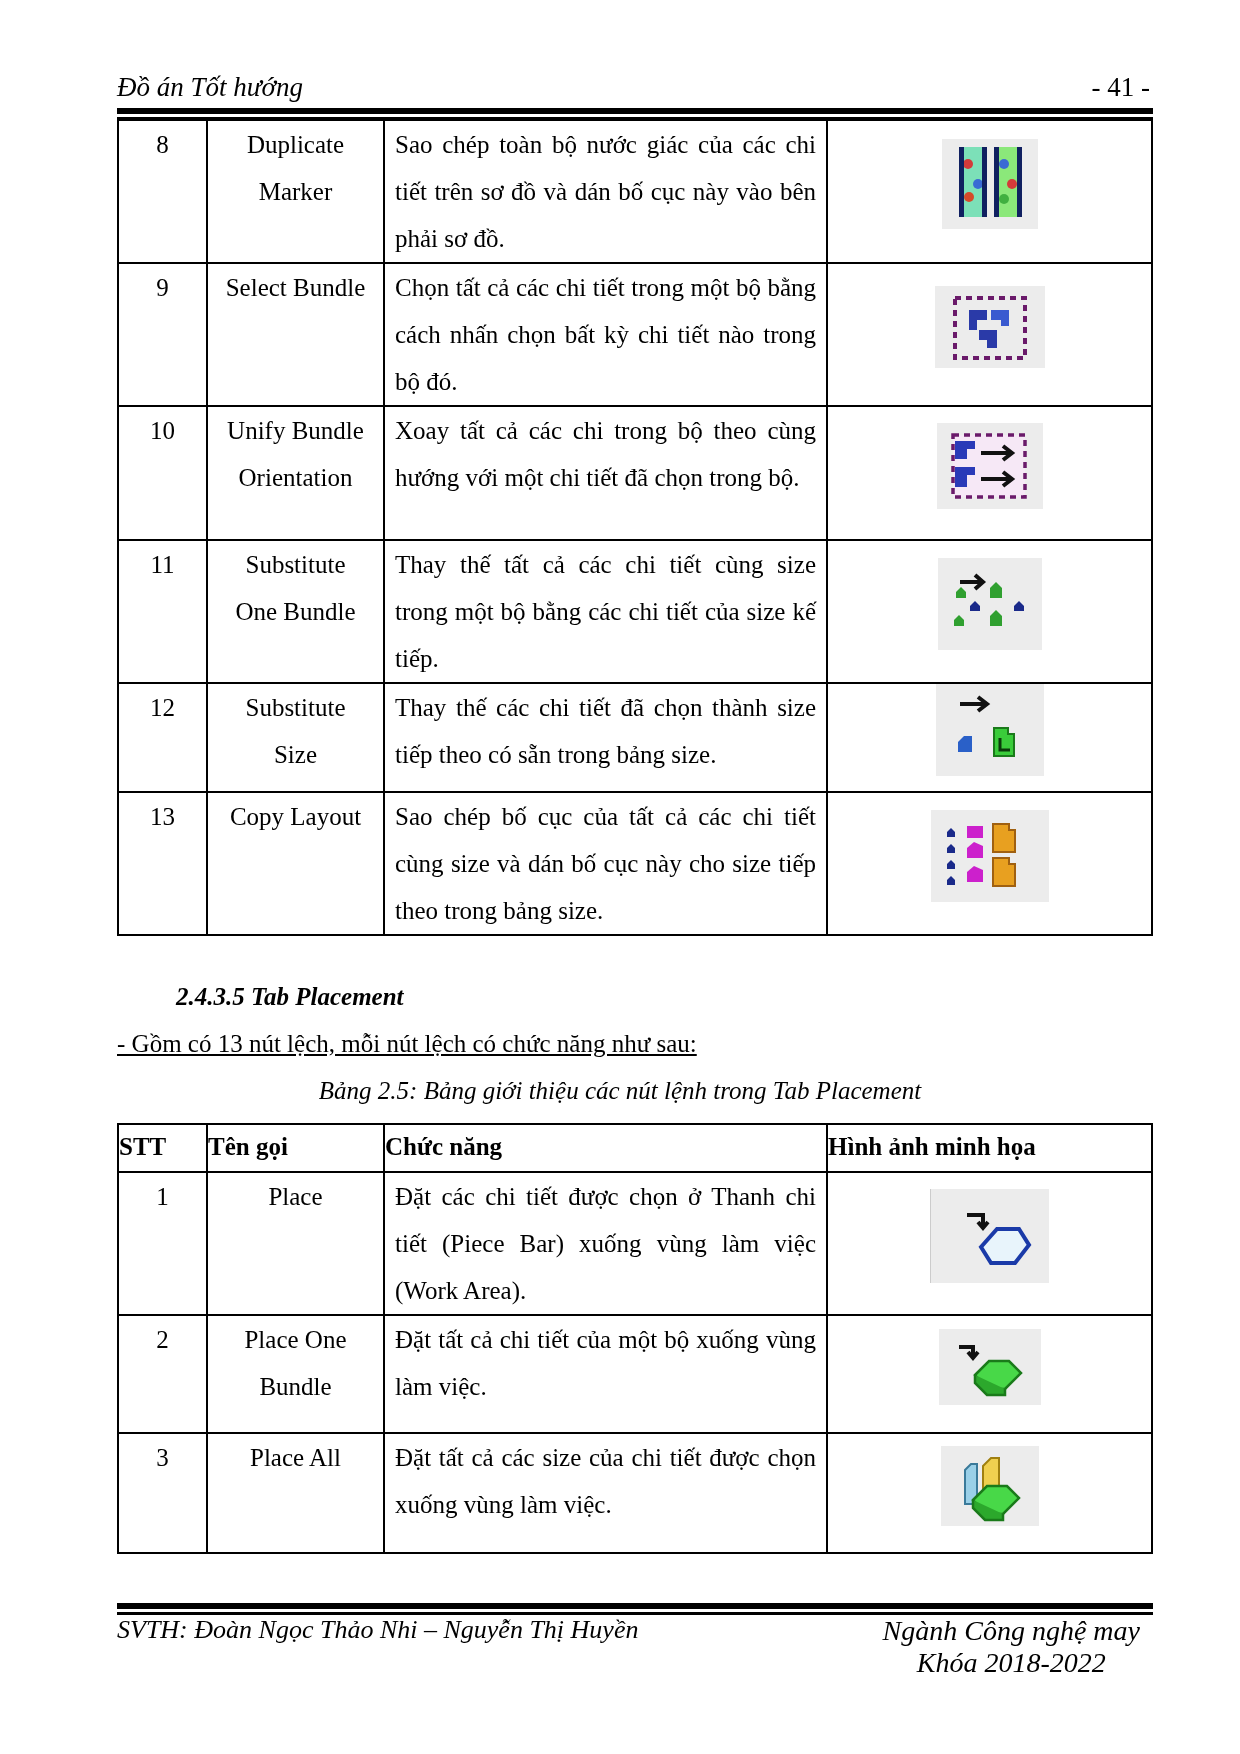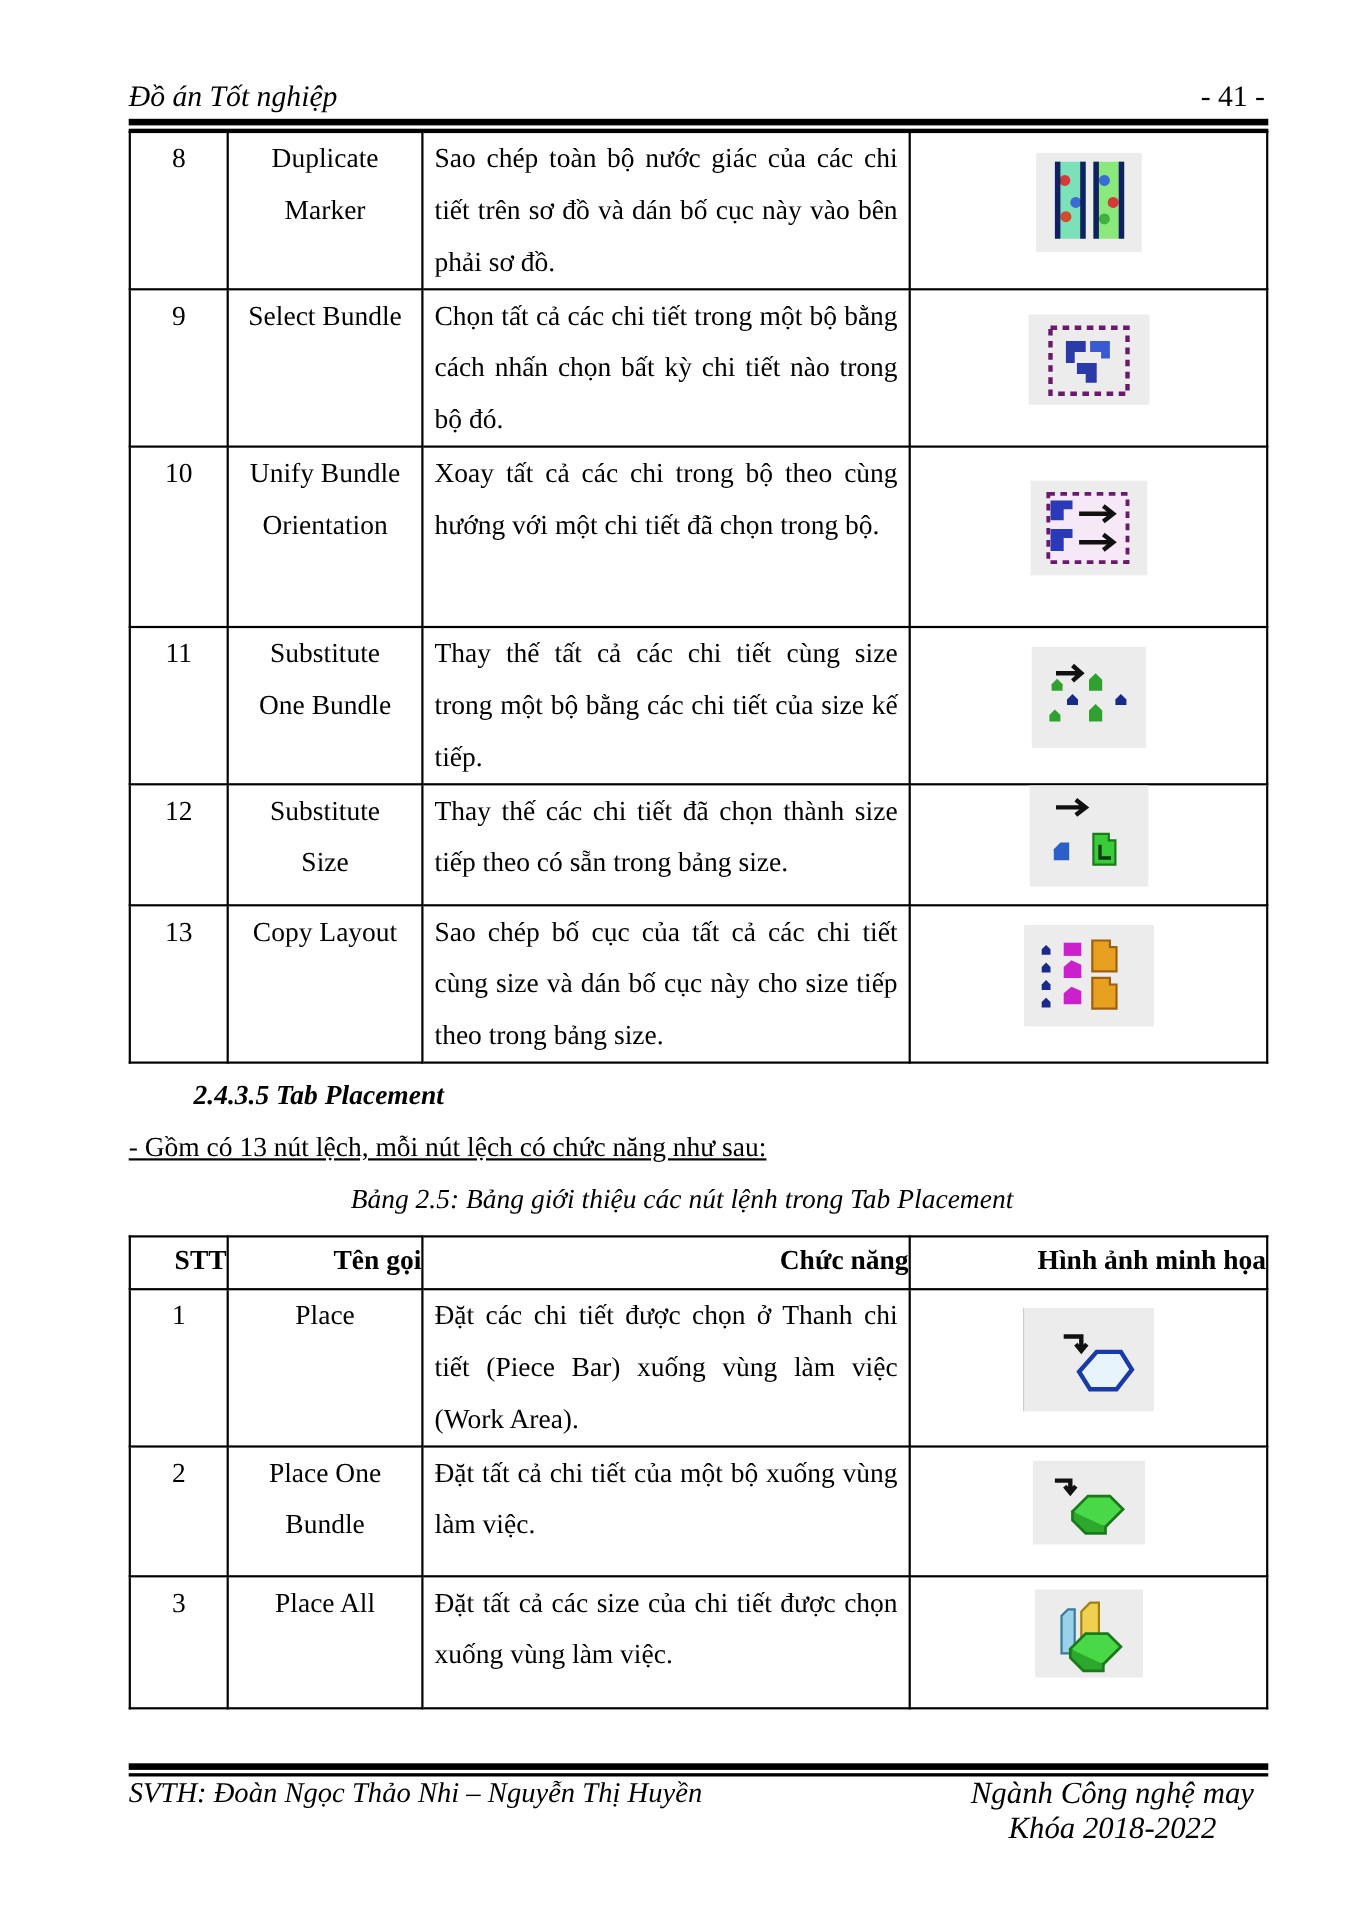--- a/index.html
+++ b/index.html
@@ -10,36 +10,36 @@
   .hdr-right { right:90px; top:72px; font-size:27px; }
   .rule-thick { position:absolute; left:117px; width:1036px; height:6px; background:#000; }
   .rule-thin { position:absolute; left:117px; width:1036px; height:3px; background:#000; }
 
   table.doc { position:absolute; left:117px; width:1034px; border-collapse:collapse; table-layout:fixed; }
   table.doc td, table.doc th { border:2px solid #000; vertical-align:top; padding:0; font-size:25px; line-height:47px; }
   td.c-stt { text-align:center; }
   td.c-name { text-align:center; }
   td.c-func { text-align:justify; padding:0 10px 0 10px !important; text-align-last:left; }
   td.c-img { vertical-align:middle !important; text-align:center; }
-  th { font-weight:bold; text-align:right; line-height:44px !important; }
+  th { font-weight:bold; text-align:left; line-height:44px !important; }
 
   .icon-box { display:inline-block; background:#ececec; position:relative; }
   .icon-box svg { display:block; }
 
   .h-sec { left:176px; top:983px; font-size:25px; font-weight:bold; font-style:italic; }
   .bullet { left:117px; top:1030px; font-size:25px;text-decoration:underline; }
   .caption { left:0; width:1240px; top:1077px; text-align:center; font-size:25px; font-style:italic; }
 
   .ftr-left { left:117px; top:1615px; font-size:26px; font-style:italic; }
   .ftr-right { right:100px; top:1615px; font-size:28px; font-style:italic; text-align:center; line-height:32px;margin-left:14px; }
 </style>
 </head>
 <body>
 
-<div class="abs hdr-left">Đồ án Tốt nghiệp</div>
+<div class="abs hdr-left">Đồ án Tốt hướng</div>
 <div class="abs hdr-right">- 41 -</div>
 <div class="rule-thick" style="top:108px;"></div>
 <div class="rule-thin" style="top:117px;"></div>
 
 <table class="doc" style="top:119px;">
   <colgroup>
       <col style="width:89px">
       <col style="width:177px">
       <col style="width:443px">
       <col style="width:325px">
@@ -84,21 +84,21 @@
           <svg width="110" height="82" viewBox="0 0 110 82">
             <rect x="20" y="12" width="70" height="60" fill="none" stroke="#6a1a6a" stroke-width="4" stroke-dasharray="6,5"></rect>
             <path d="M34 24 h18 v10 h-10 v10 h-8z" fill="#2a3aa8"></path>
             <path d="M56 24 h18 v16 h-8 v-6 h-10z" fill="#3a5ad0"></path>
             <path d="M44 44 h18 v18 h-10 v-8 h-8z" fill="#2a3aa8"></path>
           </svg>
         </span>
       </td>
     </tr>
 
-    <tr style="height:164px;">
+    <tr style="height:134px;">
       <td class="c-stt">10</td>
       <td class="c-name">
           <div>Unify Bundle</div>
           <div>Orientation</div>
         </td>
       <td class="c-func">Xoay tất cả các chi trong bộ theo cùng hướng với một chi tiết đã chọn trong bộ.</td>
       <td class="c-img">
         <span class="icon-box" style="width:106px;height:86px;">
           <svg width="106" height="86" viewBox="0 0 106 86">
             <rect x="16" y="12" width="72" height="62" fill="#f6e8f6" stroke="#6a1a6a" stroke-width="3.5" stroke-dasharray="6,5"></rect>

